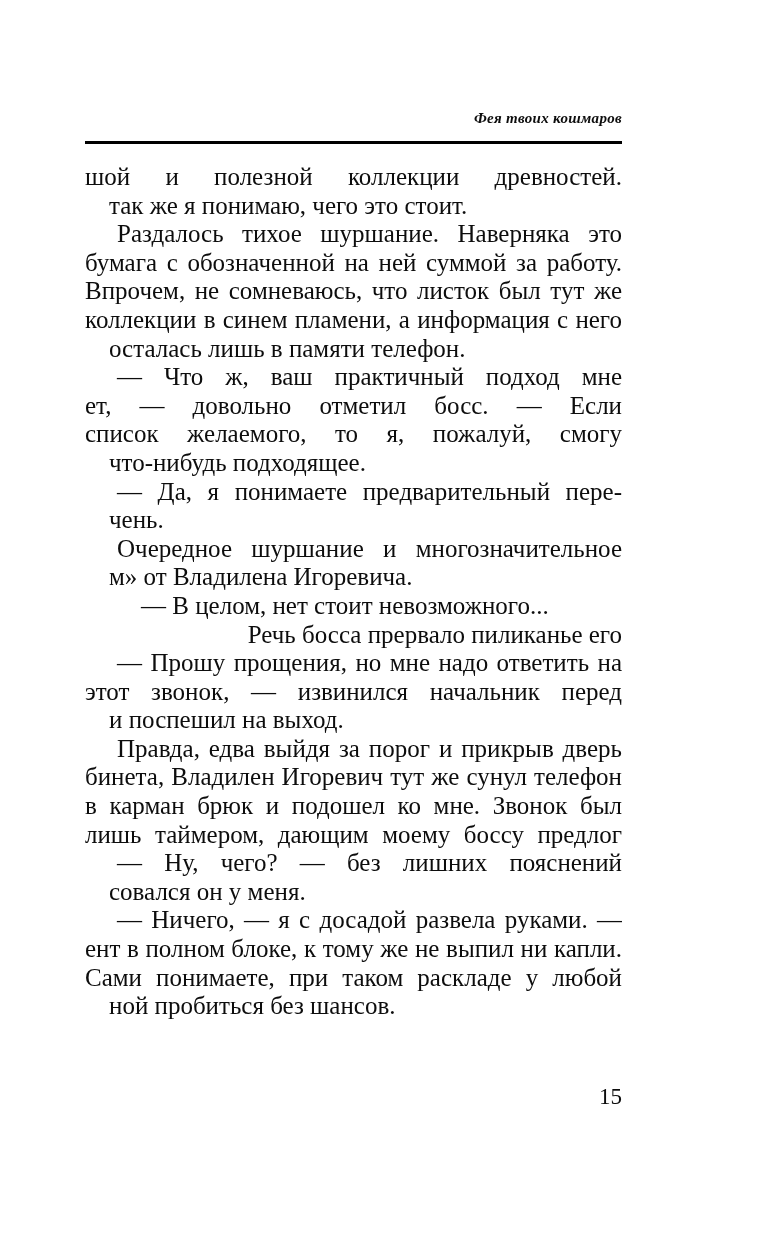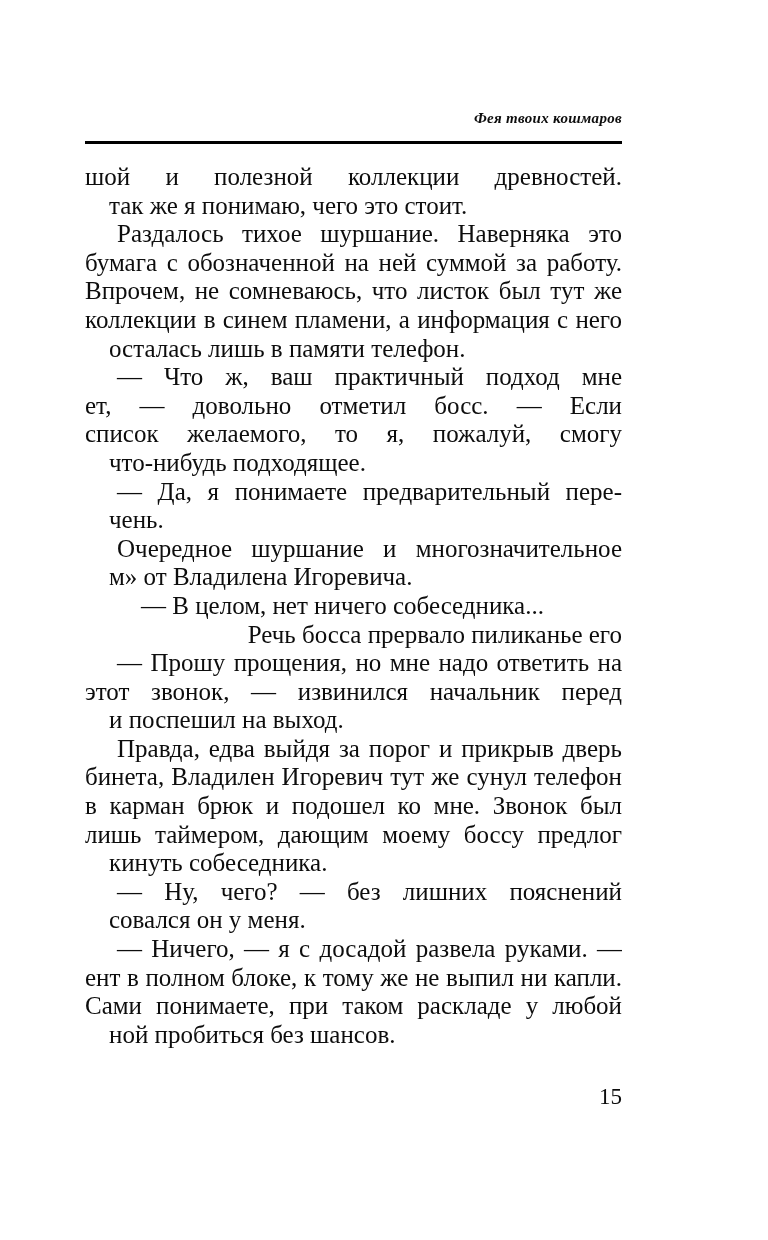--- a/index.html
+++ b/index.html
@@ -89,33 +89,32 @@
   <div class="line jl">ет, — довольно отметил босс. — Если предоставите</div>
   <div class="line jl">список желаемого, то я, пожалуй, смогу подобрать</div>
   <div class="line last">что-нибудь подходящее.</div>
 
   <div class="line jl first">— Да, я понимаете предварительный пере-</div>
   <div class="line last">чень.</div>
 
   <div class="line jl first">Очередное шуршание и многозначительное «хм-</div>
   <div class="line last">м» от Владилена Игоревича.</div>
 
-  <div class="line last first">— В целом, нет ничего собеседника...</div>
+  <div class="line last first">— В целом, нет стоит невозможного...</div>
 
   <div class="line last first">Речь босса прервало пиликанье его мобильного.</div>
 
   <div class="line jl first">— Прошу прощения, но мне надо ответить на</div>
   <div class="line jl">этот звонок, — извинился начальник перед гостем</div>
   <div class="line last">и поспешил на выход.</div>
 
   <div class="line jl first">Правда, едва выйдя за порог и прикрыв дверь ка-</div>
   <div class="line jl">бинета, Владилен Игоревич тут же сунул телефон</div>
   <div class="line jl">в карман брюк и подошел ко мне. Звонок был всего</div>
   <div class="line jl">лишь таймером, дающим моему боссу предлог по-</div>
-  <div class="line last">кинуть собеседника.</div>
 
   <div class="line jl first">— Ну, чего? — без лишних пояснений поинтере-</div>
   <div class="line last">совался он у меня.</div>
 
   <div class="line jl first">— Ничего, — я с досадой развела руками. — Кли-</div>
   <div class="line jl">ент в полном блоке, к тому же не выпил ни капли.</div>
   <div class="line jl">Сами понимаете, при таком раскладе у любой Зеле-</div>
   <div class="line last">ной пробиться без шансов.</div>
 </div>
 

